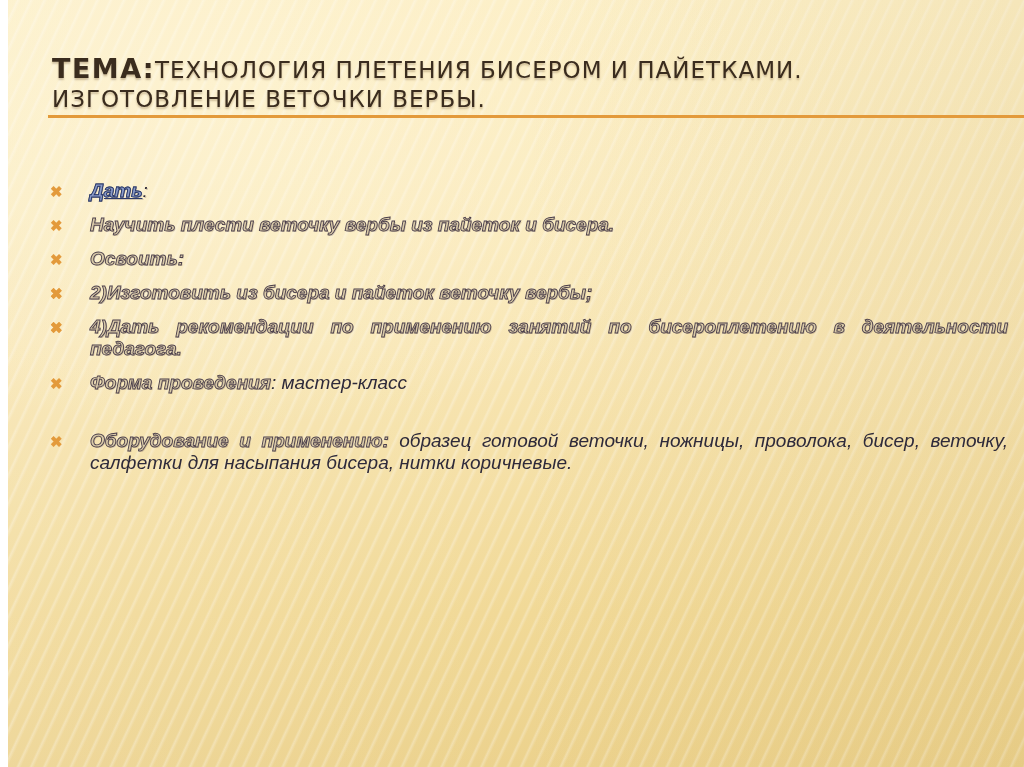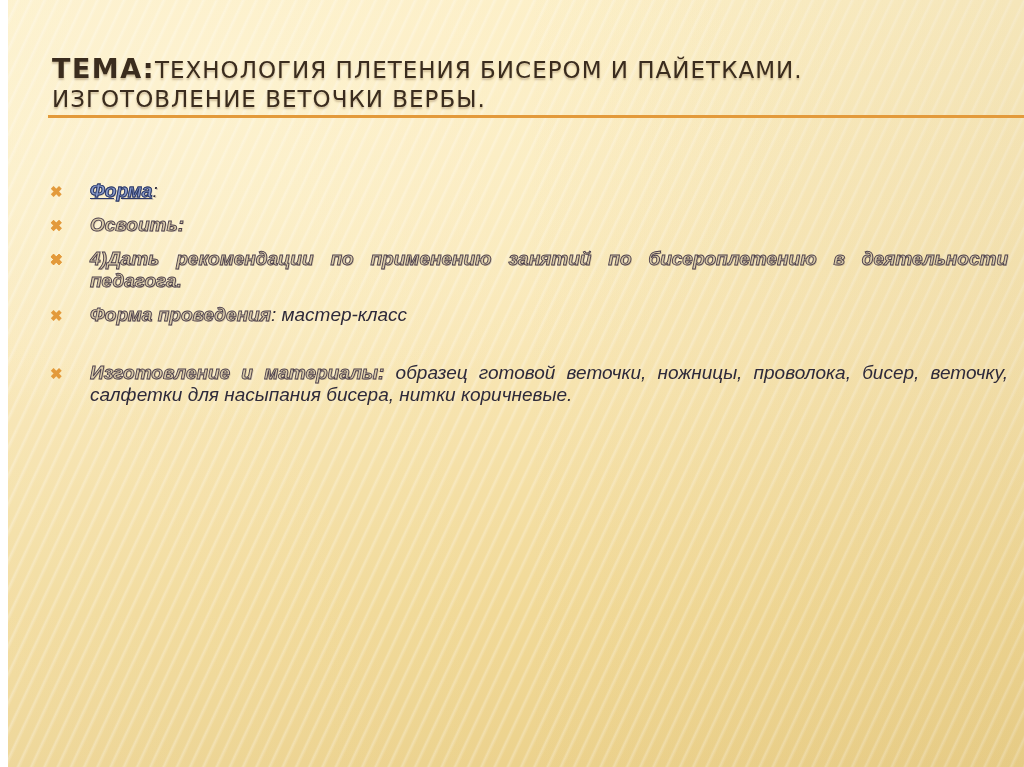--- a/index.html
+++ b/index.html
@@ -63,52 +63,54 @@
 
 <div class="slide">
   <div class="title">
     <span class="lead">Тема:</span><span>Технология плетения бисером и пайетками. Изготовление веточки вербы.</span>
   </div>
   <div class="rule"></div>
 
   <div class="content">
     <div class="item">
       <span class="bullet">✖</span>
-      <span class="goal-link">Форма</span><span class="colon">:</span>
+      <span class="goal-link">Дать</span><span class="colon">:</span>
     </div>
 
     <div class="item">
       <span class="bullet">✖</span>
+      <span>Научить плести  веточку вербы  из пайеток и бисера.</span>
     </div>
 
     <div class="item">
       <span class="bullet">✖</span>
       <span>Освоить:</span>
     </div>
 
     <div class="item">
       <span class="bullet">✖</span>
     </div>
 
     <div class="item">
       <span class="bullet">✖</span>
+      <span>2)Изготовить из бисера и пайеток  веточку  вербы;</span>
     </div>
 
     <div class="item justify">
       <span class="bullet">✖</span>
     </div>
 
     <div class="item justify">
       <span class="bullet">✖</span>
       <span>4)Дать   рекомендации   по   применению   занятий   по   бисероплетению   в деятельности педагога.</span>
     </div>
 
     <div class="item">
       <span class="bullet">✖</span>
       <span>Форма проведения</span><span class="plain">: </span><span class="plain">мастер-класс</span>
     </div>
 
     <div class="item justify gap">
       <span class="bullet">✖</span>
-      <span>Изготовление  и  материалы:</span><span class="plain"> образец  готовой  веточки,  ножницы,  проволока, бисер, веточку, салфетки для насыпания бисера, нитки  коричневые.</span>
+      <span>Оборудование  и  применению:</span><span class="plain"> образец  готовой  веточки,  ножницы,  проволока, бисер, веточку, салфетки для насыпания бисера, нитки  коричневые.</span>
     </div>
   </div>
 </div>
 
 </body></html>

